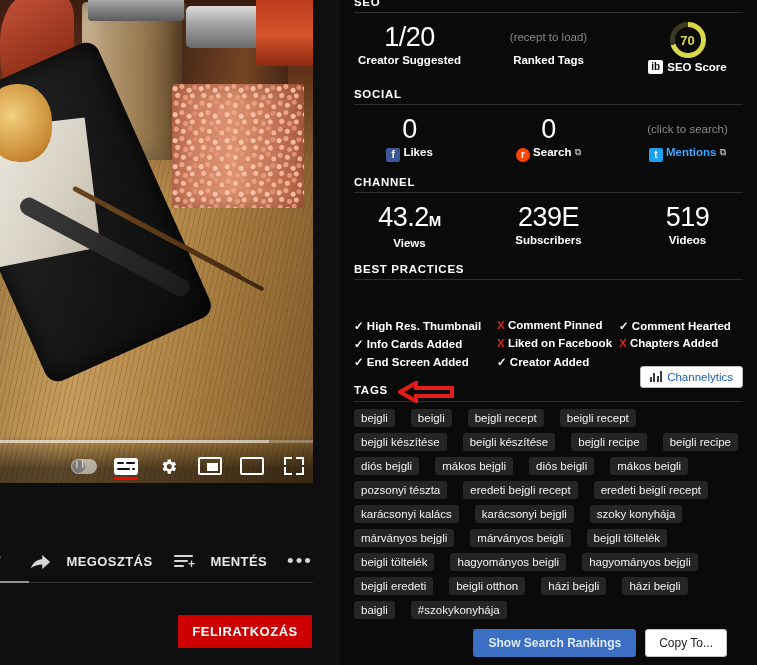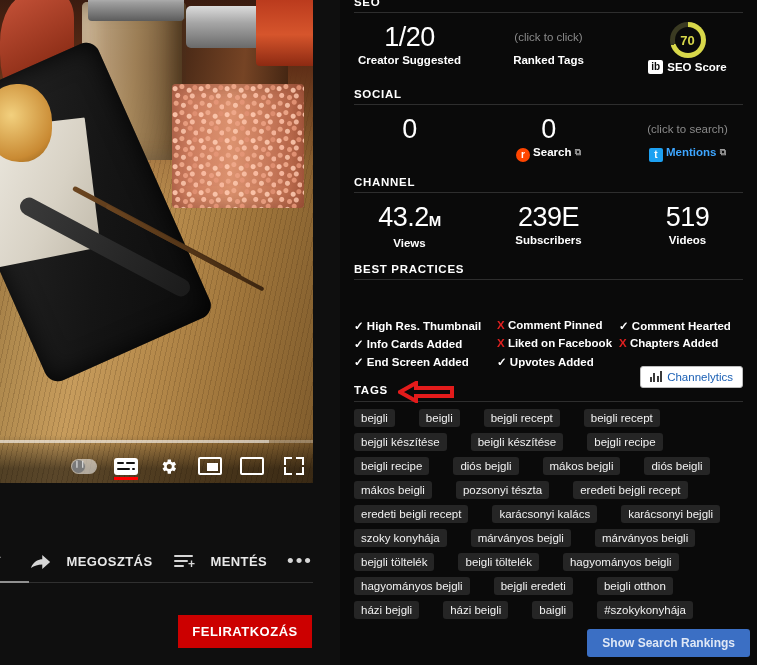--- a/index.html
+++ b/index.html
@@ -170,25 +170,25 @@
   .bars-ico i:nth-child(3){ height:6px;} .bars-ico i:nth-child(4){ height:11px;}
 
   .bp-grid { padding: 7px 0 0 14px; display:grid; grid-template-columns: 143px 122px auto; row-gap:4px;margin-top:32px; }
   .bp-item { font-size:11.5px; color:#fff; font-weight:700; white-space:nowrap; }
   .mk-ok { color:#fff; font-weight:700; }
   .mk-no { color:#e02020; font-weight:700; }
 
   .tags-head-row { display:flex; align-items:center; gap:10px; padding-left:14px; }
   .red-arrow { width:56px; height:22px; }
 
-  .tag-wrap { padding: 7px 14px 0 14px; display:flex; flex-wrap:wrap; gap:6px 24px; }
+  .tag-wrap { padding: 7px 14px 0 14px; display:flex; flex-wrap:wrap; gap:6px 16px; }
   .tag { background:#252525; color:#f1f1f1; font-size:11.5px; border-radius:3px;
     padding:3px 7px; white-space:nowrap; cursor:pointer; }
 
-  .bottom-btns { position:absolute; right:7px; bottom:8px; display:flex; gap:9px; align-items:center; }
+  .bottom-btns { position:absolute; right:30px; bottom:8px; display:flex; gap:9px; align-items:center; }
   .btn-blue { background:#3b6fc4; color:#dfe8f6; font-size:12px; border-radius:3px;
     padding:7px 15px; cursor:pointer; font-weight:600; }
   .btn-white { background:#fff; border:1px solid #c4c4c4; color:#222; font-size:12px;
     border-radius:3px; padding:6px 13px; cursor:pointer; }
 </style>
 </head>
 <body>
 
 <div class="page">
 
@@ -285,41 +285,45 @@
 
     <div style="padding-top:0;">
       <div class="section-head" style="margin-top:-4px;">SEO</div>
       <div class="hr"></div>
       <div class="stat-row">
         <div class="stat-cell">
           <div class="stat-big">1/20</div>
           <div class="stat-lbl">Creator Suggested</div>
         </div>
         <div class="stat-cell">
-          <div class="stat-muted">(click to click)</div>
+          <div class="stat-muted">(recept to load)</div>
           <div class="stat-lbl">Ranked Tags</div>
         </div>
         <div class="stat-cell">
           <div class="seo-ring" style="background: conic-gradient(rgb(216, 216, 74) 0%, rgb(216, 216, 74) 70%, rgb(58, 58, 34) 70%, rgb(58, 58, 34) 100%);">
             <div class="seo-ring-in">70</div>
           </div>
           <div class="seo-lbl">
             <span class="tb-logo">ib</span>
             <span>SEO Score</span>
           </div>
         </div>
       </div>
     </div>
 
     <div style="margin-top:14px;">
       <div class="section-head">SOCIAL</div>
       <div class="hr"></div>
       <div class="stat-row">
         <div class="stat-cell">
           <div class="stat-big">0</div>
+          <div class="stat-lbl">
+            <span class="soc-ico fb">f</span>
+            <span>Likes</span>
+          </div>
         </div>
         <div class="stat-cell">
           <div class="stat-big">0</div>
           <div class="stat-lbl">
             <span class="soc-ico rd">r</span>
             <span>Search</span>
             <span class="ext">⧉</span>
           </div>
         </div>
         <div class="stat-cell">
@@ -365,21 +369,21 @@
       <div class="section-head">BEST PRACTICES</div>
       <div class="hr"></div>
       <div class="bp-grid" id="bp-grid">
           <div class="bp-item"><span class="mk-ok">✓ </span><span>High Res. Thumbnail</span></div>
           <div class="bp-item"><span class="mk-no">X </span><span>Comment Pinned</span></div>
           <div class="bp-item"><span class="mk-ok">✓ </span><span>Comment Hearted</span></div>
           <div class="bp-item"><span class="mk-ok">✓ </span><span>Info Cards Added</span></div>
           <div class="bp-item"><span class="mk-no">X </span><span>Liked on Facebook</span></div>
           <div class="bp-item"><span class="mk-no">X </span><span>Chapters Added</span></div>
           <div class="bp-item"><span class="mk-ok">✓ </span><span>End Screen Added</span></div>
-          <div class="bp-item"><span class="mk-ok">✓ </span><span>Upvotes Added</span></div>
+          <div class="bp-item"><span class="mk-ok">✓ </span><span>Creator Added</span></div>
         </div>
     </div>
 
     <div style="margin-top:12px;">
       <div class="tags-head-row">
         <span class="section-head" style="padding-left:0;">TAGS</span>
         <svg class="red-arrow" viewBox="0 0 56 22">
           <polygon points="2,11 18,2 18,7 54,7 54,15 18,15 18,20" fill="none" stroke="#e31b1b" stroke-width="4" stroke-linejoin="miter"></polygon>
         </svg>
       </div>
@@ -413,16 +417,17 @@
           <div class="tag">beigli otthon</div>
           <div class="tag">házi bejgli</div>
           <div class="tag">házi beigli</div>
           <div class="tag">baigli</div>
           <div class="tag">#szokykonyhája</div>
         </div>
     </div>
 
     <div class="bottom-btns">
       <div class="btn-blue">Show Search Rankings</div>
+      <div class="btn-white">Copy To...</div>
     </div>
 
   </div>
 </div>
 
 </body></html>

